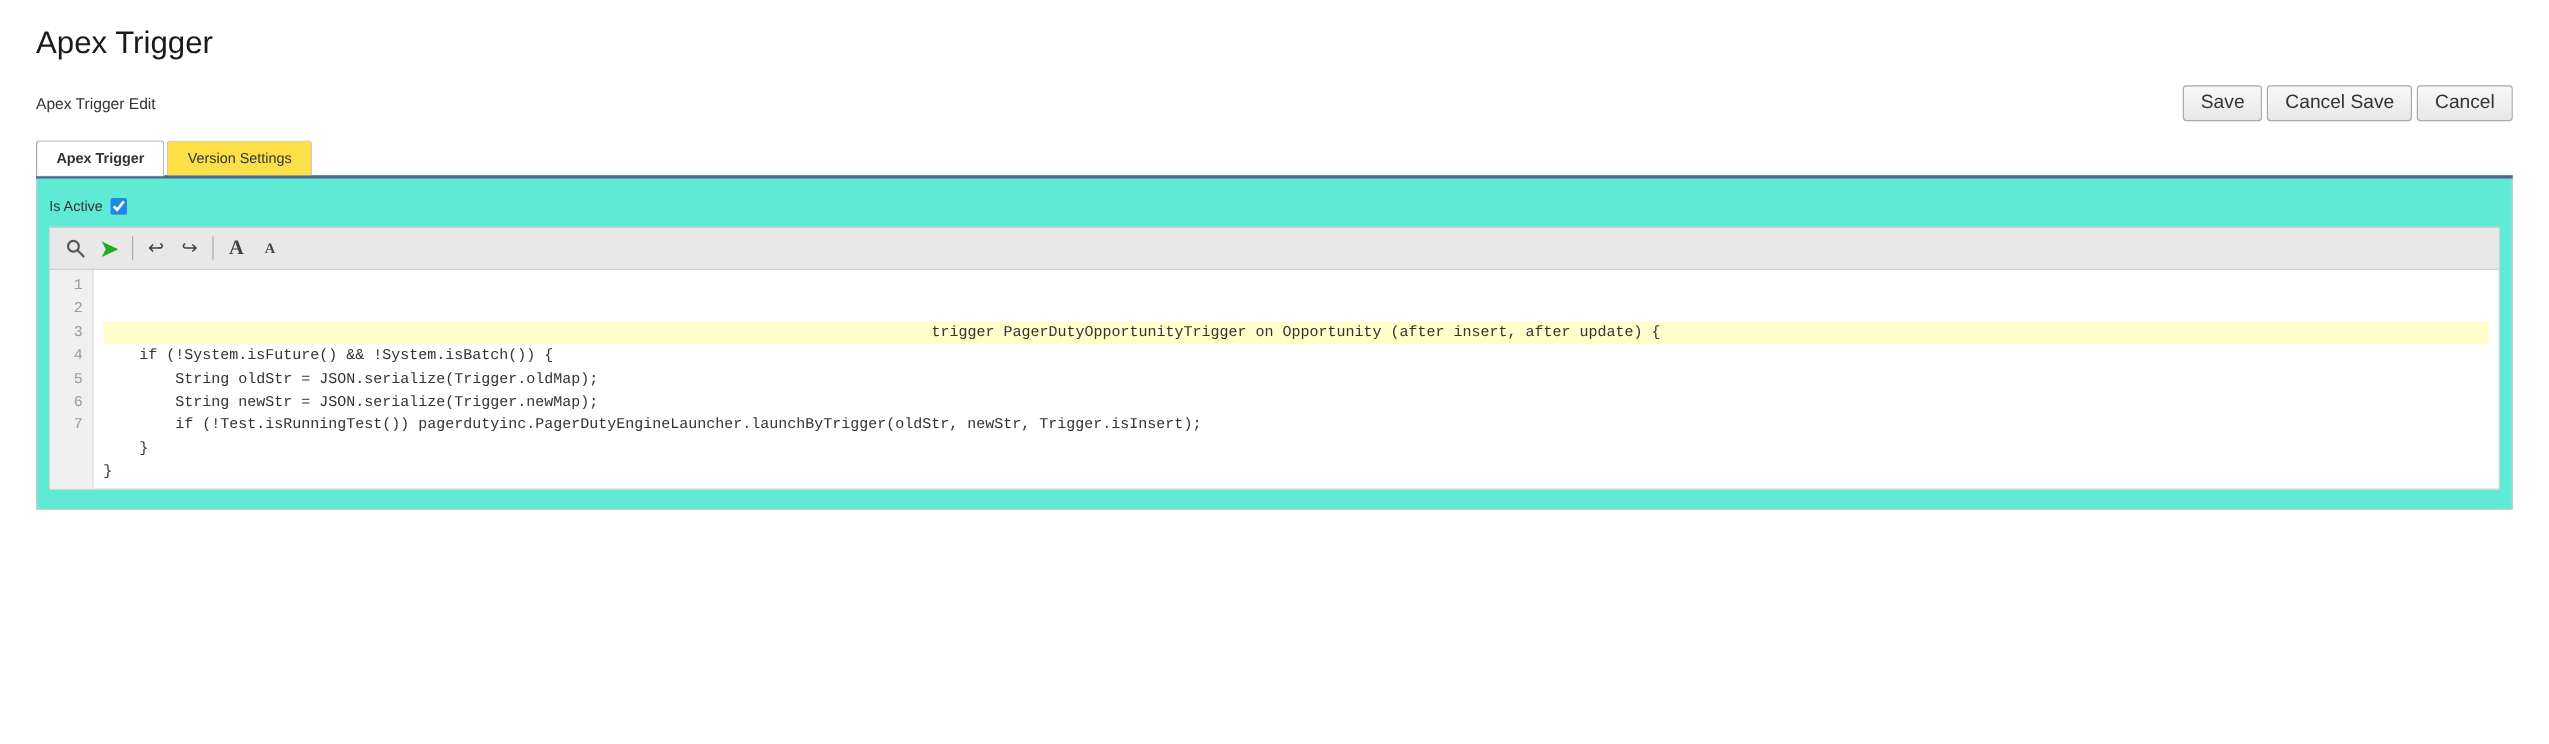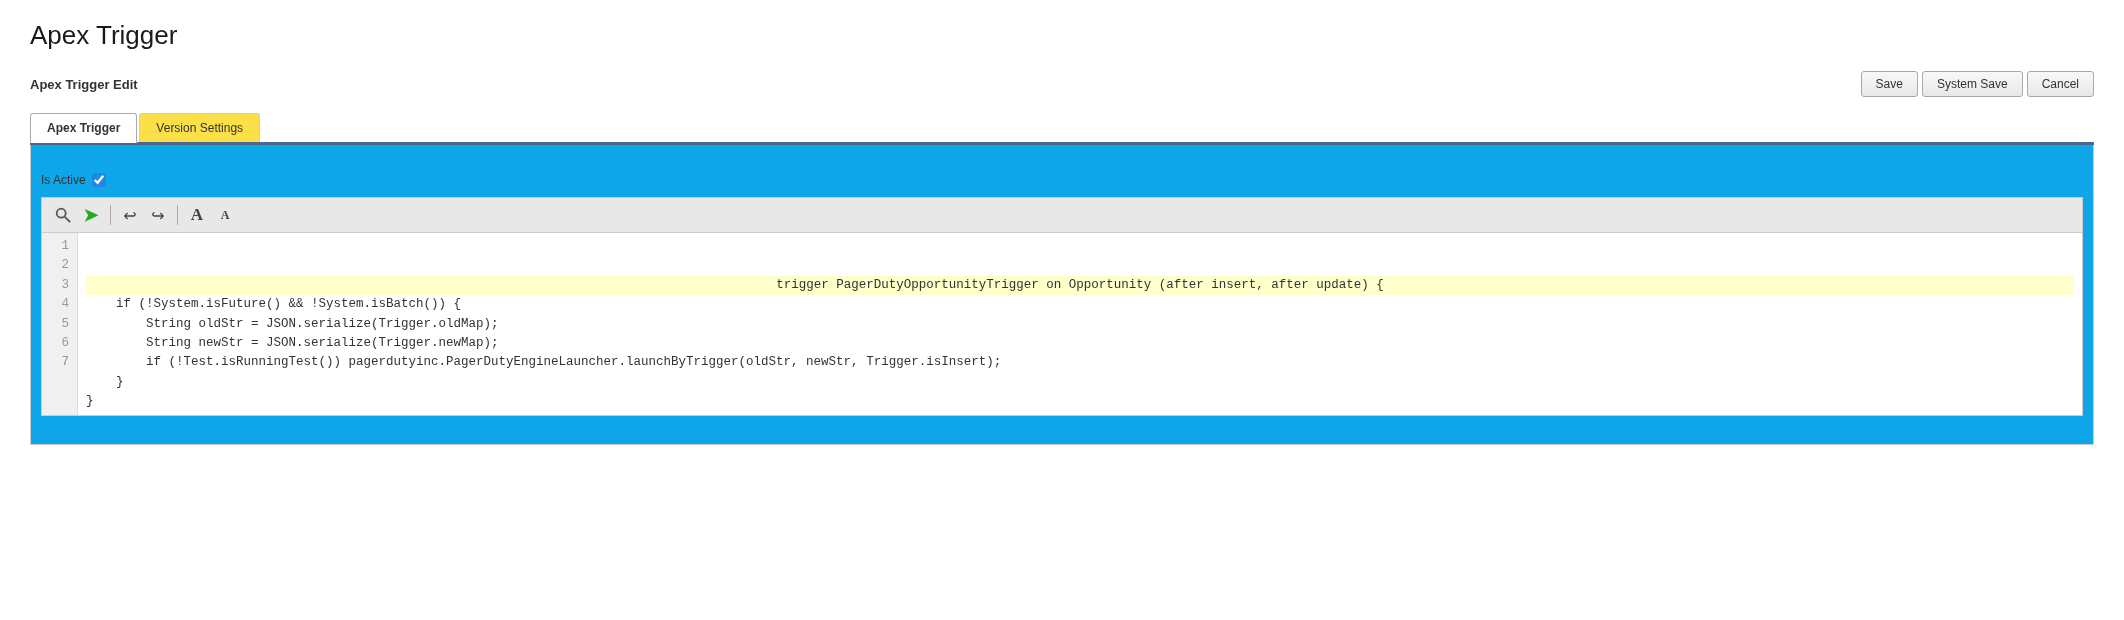--- a/index.html
+++ b/index.html
@@ -28,35 +28,35 @@
       margin-bottom: 20px;
     }
 
     .edit-header {
       display: flex;
       align-items: center;
       margin-bottom: 16px;
     }
 
     .edit-header-label {
-      font-weight: bold;
+      font-weight: normal;
       font-size: 13px;
       color: #333;
       flex: 1;
     }
 
     .button-group {
       display: flex;
       gap: 4px;
       align-items: center;
     }
 
     .btn {
       padding: 5px 14px;
-      font-size: 12px;
+      font-size: 16px;
       border: 1px solid #aaa;
       background: linear-gradient(to bottom, #f8f8f8, #e8e8e8);
       color: #333;
       cursor: pointer;
       border-radius: 3px;
       font-family: Arial, Helvetica, sans-serif;
     }
 
     .tabs-container {
       border-bottom: none;
@@ -86,22 +86,22 @@
       border-color: #aaa;
       font-weight: bold;
       border-bottom: 1px solid #fff;
       margin-bottom: -1px;
       z-index: 1;
     }
 
     .panel {
       border: 1px solid #ccc;
       border-top: none;
-      background: #0ea5e9;
-      padding: 28px 10px;
+      background: #5eead4;
+      padding: 16px 10px;
     }
 
     .is-active-row {
       display: flex;
       align-items: center;
       gap: 6px;
       margin-bottom: 10px;
     }
 
     .is-active-label {
@@ -216,21 +216,21 @@
 <body>
 
 <div class="page-container">
 
   <h1 class="page-title">Apex Trigger</h1>
 
   <div class="edit-header">
     <span class="edit-header-label">Apex Trigger Edit</span>
     <div class="button-group">
       <button class="btn">Save</button>
-      <button class="btn">System Save</button>
+      <button class="btn">Cancel Save</button>
       <button class="btn">Cancel</button>
     </div>
   </div>
 
   <div class="tabs-container">
     <div class="tabs-row">
       <div class="tab active">
         <span>Apex Trigger</span>
       </div>
       <div class="tab">

